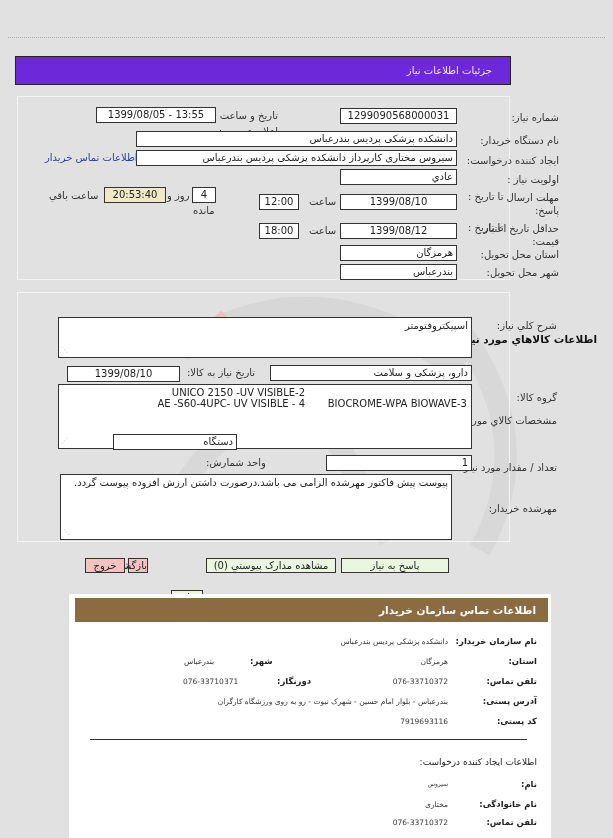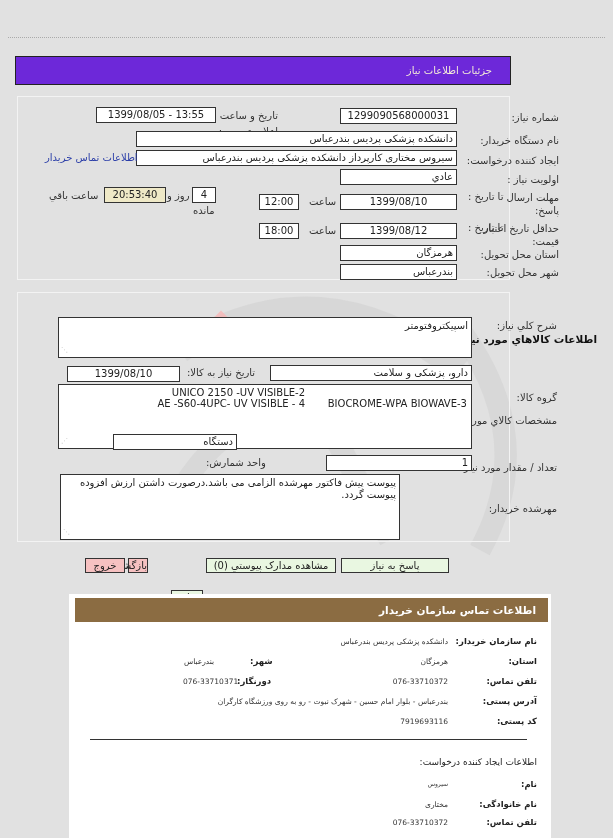--- a/index.html
+++ b/index.html
@@ -141,21 +141,21 @@
   <div style="position:absolute;right:166px;top:13px;white-space:nowrap;">AE -S60-4UPC- UV VISIBLE - 4</div>
   <span class="resize">⋰</span>
 </div>
 
 <div class="abs lbl" style="right:56px;top:462px;">تعداد / مقدار مورد نیاز:</div>
 <div class="abs box r" style="left:326px;top:455px;width:146px;">1</div>
 <div class="abs lbl" style="left:206px;top:457px;">واحد شمارش:</div>
 <div class="abs box r" style="left:65px;top:434px;width:124px;margin-left:48px;">دستگاه</div>
 
 <div class="abs lbl" style="right:56px;top:503px;">مهرشده خریدار:</div>
-<div class="abs area" style="left:60px;top:474px;width:340px;height:66px;">
+<div class="abs area" style="left:60px;top:474px;width:392px;height:66px;">
   <span>پیوست پیش فاکتور مهرشده الزامی می باشد.درصورت داشتن ارزش افزوده پیوست گردد.</span>
   <span class="resize">⋰</span>
 </div>
 
 <div class="abs btn green" style="left:341px;top:558px;width:108px;">پاسخ به نیاز</div>
 <div class="abs btn green" style="left:206px;top:558px;width:130px;">مشاهده مدارک پیوستي (0)</div>
 <div class="abs btn green" style="left:171px;top:590px;width:32px;">چاپ</div>
 <div class="abs btn red" style="left:128px;top:558px;width:20px;">بازگشت</div>
 <div class="abs btn red" style="left:85px;top:558px;width:40px;">خروج</div>
 
@@ -167,21 +167,21 @@
 <div class="abs c-lbl" style="right:76px;top:636px;">نام سازمان خریدار:</div>
 <div class="abs c-val" style="right:165px;top:637px;">دانشکده پزشکی پردیس بندرعباس</div>
 
 <div class="abs c-lbl" style="right:76px;top:656px;">استان:</div>
 <div class="abs c-val" style="right:165px;top:657px;">هرمزگان</div>
 <div class="abs c-lbl" style="left:250px;top:656px;">شهر:</div>
 <div class="abs c-val" style="left:184px;top:657px;">بندرعباس</div>
 
 <div class="abs c-lbl" style="right:76px;top:676px;">تلفن تماس:</div>
 <div class="abs c-val" style="right:165px;top:677px;direction:ltr;">076-33710372</div>
-<div class="abs c-lbl" style="left:237px;top:676px;">دورنگار:</div>
+<div class="abs c-lbl" style="left:237px;top:676px;padding-left:40px;">دورنگار:</div>
 <div class="abs c-val" style="left:183px;top:677px;direction:ltr;">076-33710371</div>
 
 <div class="abs c-lbl" style="right:76px;top:696px;">آدرس پستی:</div>
 <div class="abs c-val" style="right:165px;top:697px;">بندرعباس - بلوار امام حسین - شهرک نبوت - رو به روی ورزشگاه کارگران</div>
 
 <div class="abs c-lbl" style="right:76px;top:716px;">کد پستی:</div>
 <div class="abs c-val" style="right:165px;top:717px;">7919693116</div>
 
 <div class="abs hr"></div>
 

